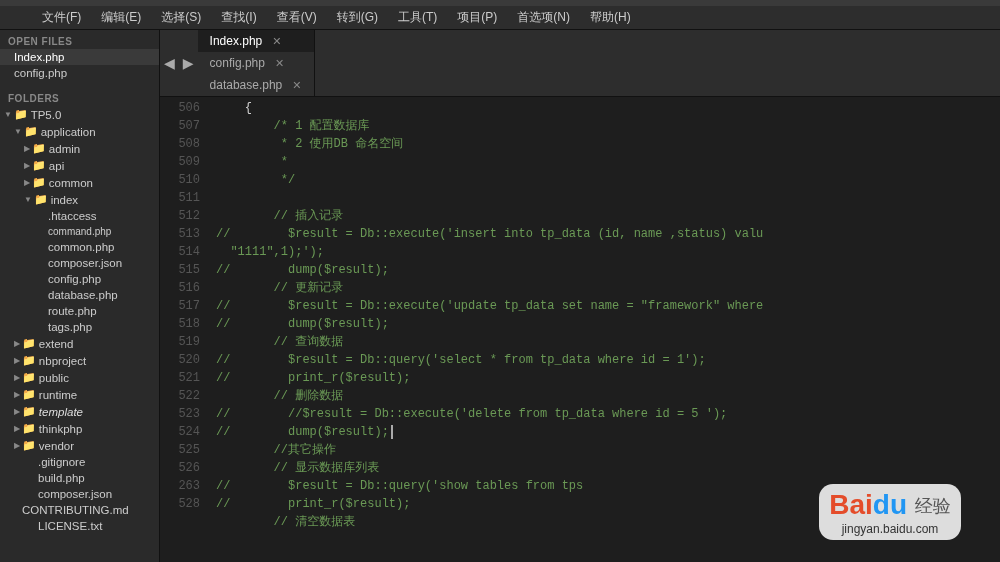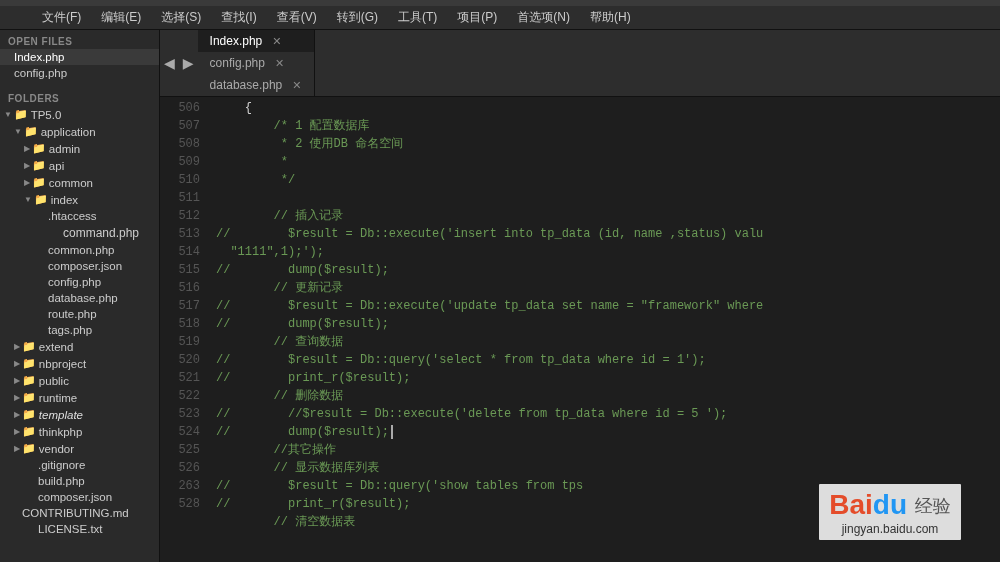--- a/index.html
+++ b/index.html
@@ -229,21 +229,21 @@
         </div>
         <div style="padding-left: 24px; padding-top: 2px; padding-bottom: 2px; cursor: pointer; color: rgb(204, 204, 204); display: flex; align-items: center; font-size: 11.5px; font-family: Arial, sans-serif;">
           <span class="arrow" style="font-size: 8px; margin-right: 2px; color: rgb(136, 136, 136);">▼</span>
           <span class="folder-icon" style="font-size: 11px; margin-right: 3px;">📁</span>
           <span>index</span>
         </div>
         <div style="padding-left: 34px; padding-top: 2px; padding-bottom: 2px; cursor: pointer; color: rgb(204, 204, 204); display: flex; align-items: flex-start; font-size: 11.5px; font-family: Arial, sans-serif;">
           <span style="margin-right: 4px; width: 10px; display: inline-block;"></span>
           <span>.htaccess</span>
         </div>
-        <div style="padding-left: 49px; padding-top: 2px; padding-bottom: 2px; cursor: pointer; color: rgb(204, 204, 204); display: flex; align-items: center; font-size: 12px; font-family: Arial, sans-serif;">
+        <div style="padding-left: 34px; padding-top: 2px; padding-bottom: 2px; cursor: pointer; color: rgb(204, 204, 204); display: flex; align-items: center; font-size: 10px; font-family: Arial, sans-serif;">
           <span style="margin-right: 4px; width: 10px; display: inline-block;"></span>
           <span>command.php</span>
         </div>
         <div style="padding-left: 34px; padding-top: 2px; padding-bottom: 2px; cursor: pointer; color: rgb(204, 204, 204); display: flex; align-items: center; font-size: 11.5px; font-family: Arial, sans-serif;">
           <span style="margin-right: 4px; width: 10px; display: inline-block;"></span>
           <span>common.php</span>
         </div>
         <div style="padding-left: 34px; padding-top: 2px; padding-bottom: 2px; cursor: pointer; color: rgb(204, 204, 204); display: flex; align-items: center; font-size: 11.5px; font-family: Arial, sans-serif;">
           <span style="margin-right: 4px; width: 10px; display: inline-block;"></span>
           <span>composer.json</span>
@@ -365,21 +365,21 @@
           <span class="line-num">523</span>
           <span class="line-num">524</span>
           <span class="line-num">525</span>
           <span class="line-num">526</span>
           <span class="line-num">263</span>
           <span class="line-num">528</span>
         </div>
       <div id="code-content"><span class="code-line"><span style="color: rgb(212, 212, 212);">    {</span></span><span class="code-line"><span style="color: rgb(106, 153, 85);">        /* 1 配置数据库</span></span><span class="code-line"><span style="color: rgb(106, 153, 85);">         * 2 使用DB 命名空间</span></span><span class="code-line"><span style="color: rgb(106, 153, 85);">         *</span></span><span class="code-line"><span style="color: rgb(106, 153, 85);">         */</span></span><span class="code-line"><span style="color: rgb(212, 212, 212);"></span></span><span class="code-line"><span style="color: rgb(106, 153, 85);">        // 插入记录</span></span><span class="code-line"><span style="color: rgb(106, 153, 85);">//        $result = Db::execute('insert into tp_data (id, name ,status) valu</span></span><span class="code-line"><span style="color: rgb(106, 153, 85);">  "1111",1);');</span></span><span class="code-line"><span style="color: rgb(106, 153, 85);">//        dump($result);</span></span><span class="code-line"><span style="color: rgb(106, 153, 85);">        // 更新记录</span></span><span class="code-line"><span style="color: rgb(106, 153, 85);">//        $result = Db::execute('update tp_data set name = "framework" where</span></span><span class="code-line"><span style="color: rgb(106, 153, 85);">//        dump($result);</span></span><span class="code-line"><span style="color: rgb(106, 153, 85);">        // 查询数据</span></span><span class="code-line"><span style="color: rgb(106, 153, 85);">//        $result = Db::query('select * from tp_data where id = 1');</span></span><span class="code-line"><span style="color: rgb(106, 153, 85);">//        print_r($result);</span></span><span class="code-line"><span style="color: rgb(106, 153, 85);">        // 删除数据</span></span><span class="code-line"><span style="color: rgb(106, 153, 85);">//        //$result = Db::execute('delete from tp_data where id = 5 ');</span></span><span class="code-line"><span style="color: rgb(106, 153, 85);">//        dump($result);</span><span style="display: inline-block; width: 2px; height: 14px; background: rgb(170, 170, 170); vertical-align: text-bottom; margin-left: 2px;"></span></span><span class="code-line"><span style="color: rgb(106, 153, 85);">        //其它操作</span></span><span class="code-line"><span style="color: rgb(106, 153, 85);">        // 显示数据库列表</span></span><span class="code-line"><span style="color: rgb(106, 153, 85);">//        $result = Db::query('show tables from tps</span></span><span class="code-line"><span style="color: rgb(106, 153, 85);">//        print_r($result);</span></span><span class="code-line"><span style="color: rgb(106, 153, 85);">        // 清空数据表</span></span></div>
 
       <div id="watermark">
-        <div style="background: rgba(255,255,255,0.85); padding: 4px 10px; border-radius: 1px; text-align:center;">
+        <div style="background: rgba(255,255,255,0.85); padding: 4px 10px; border-radius: 14px; text-align:center;">
           <div style="font-size:28px;font-weight:bold;font-family:Arial;color:#e44c2a;line-height:1.2;">
             <span style="color:#e44c2a;">Bai</span><span style="color:#2196f3;">du</span>
             <span style="font-size:18px; color:#555; font-weight:normal; vertical-align:middle;">经验</span>
           </div>
           <div style="font-size:12px;color:#333;font-family:Arial;">jingyan.baidu.com</div>
         </div>
       </div>
     </div>
   </div>
 </div>

